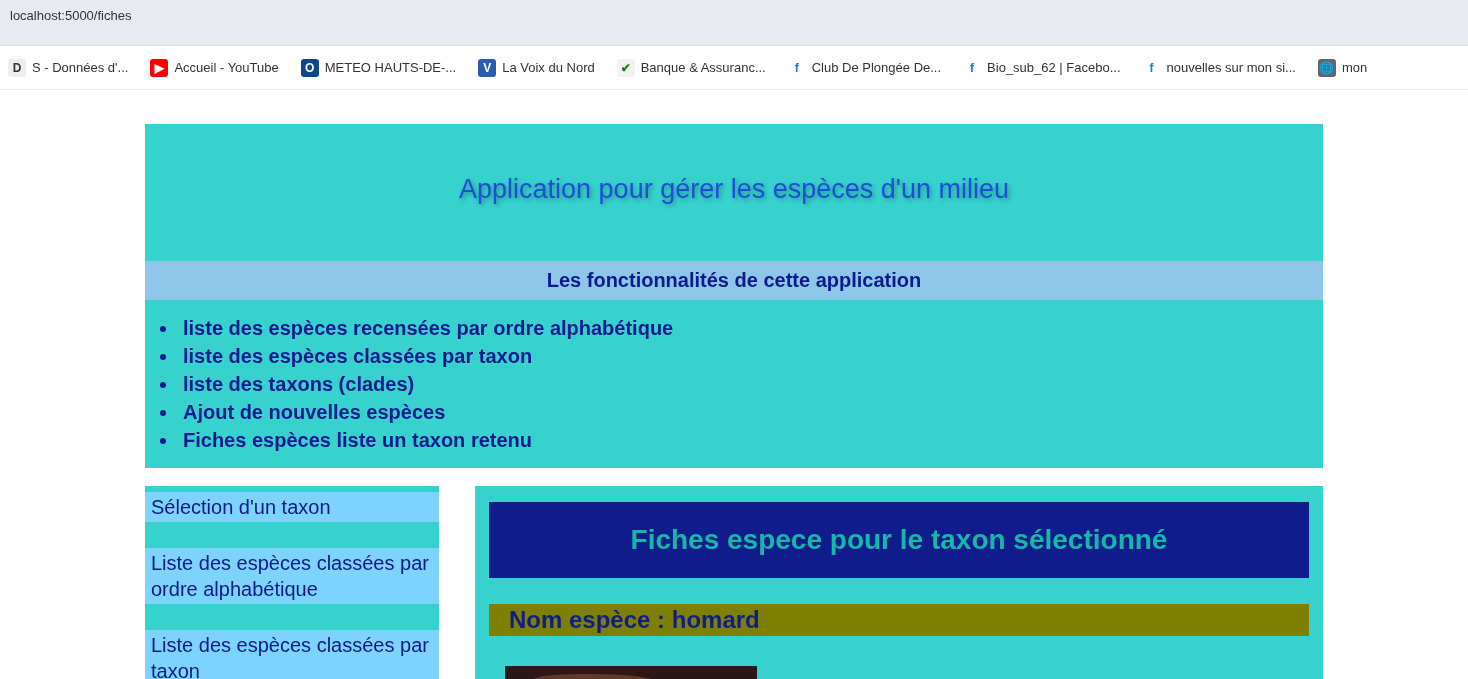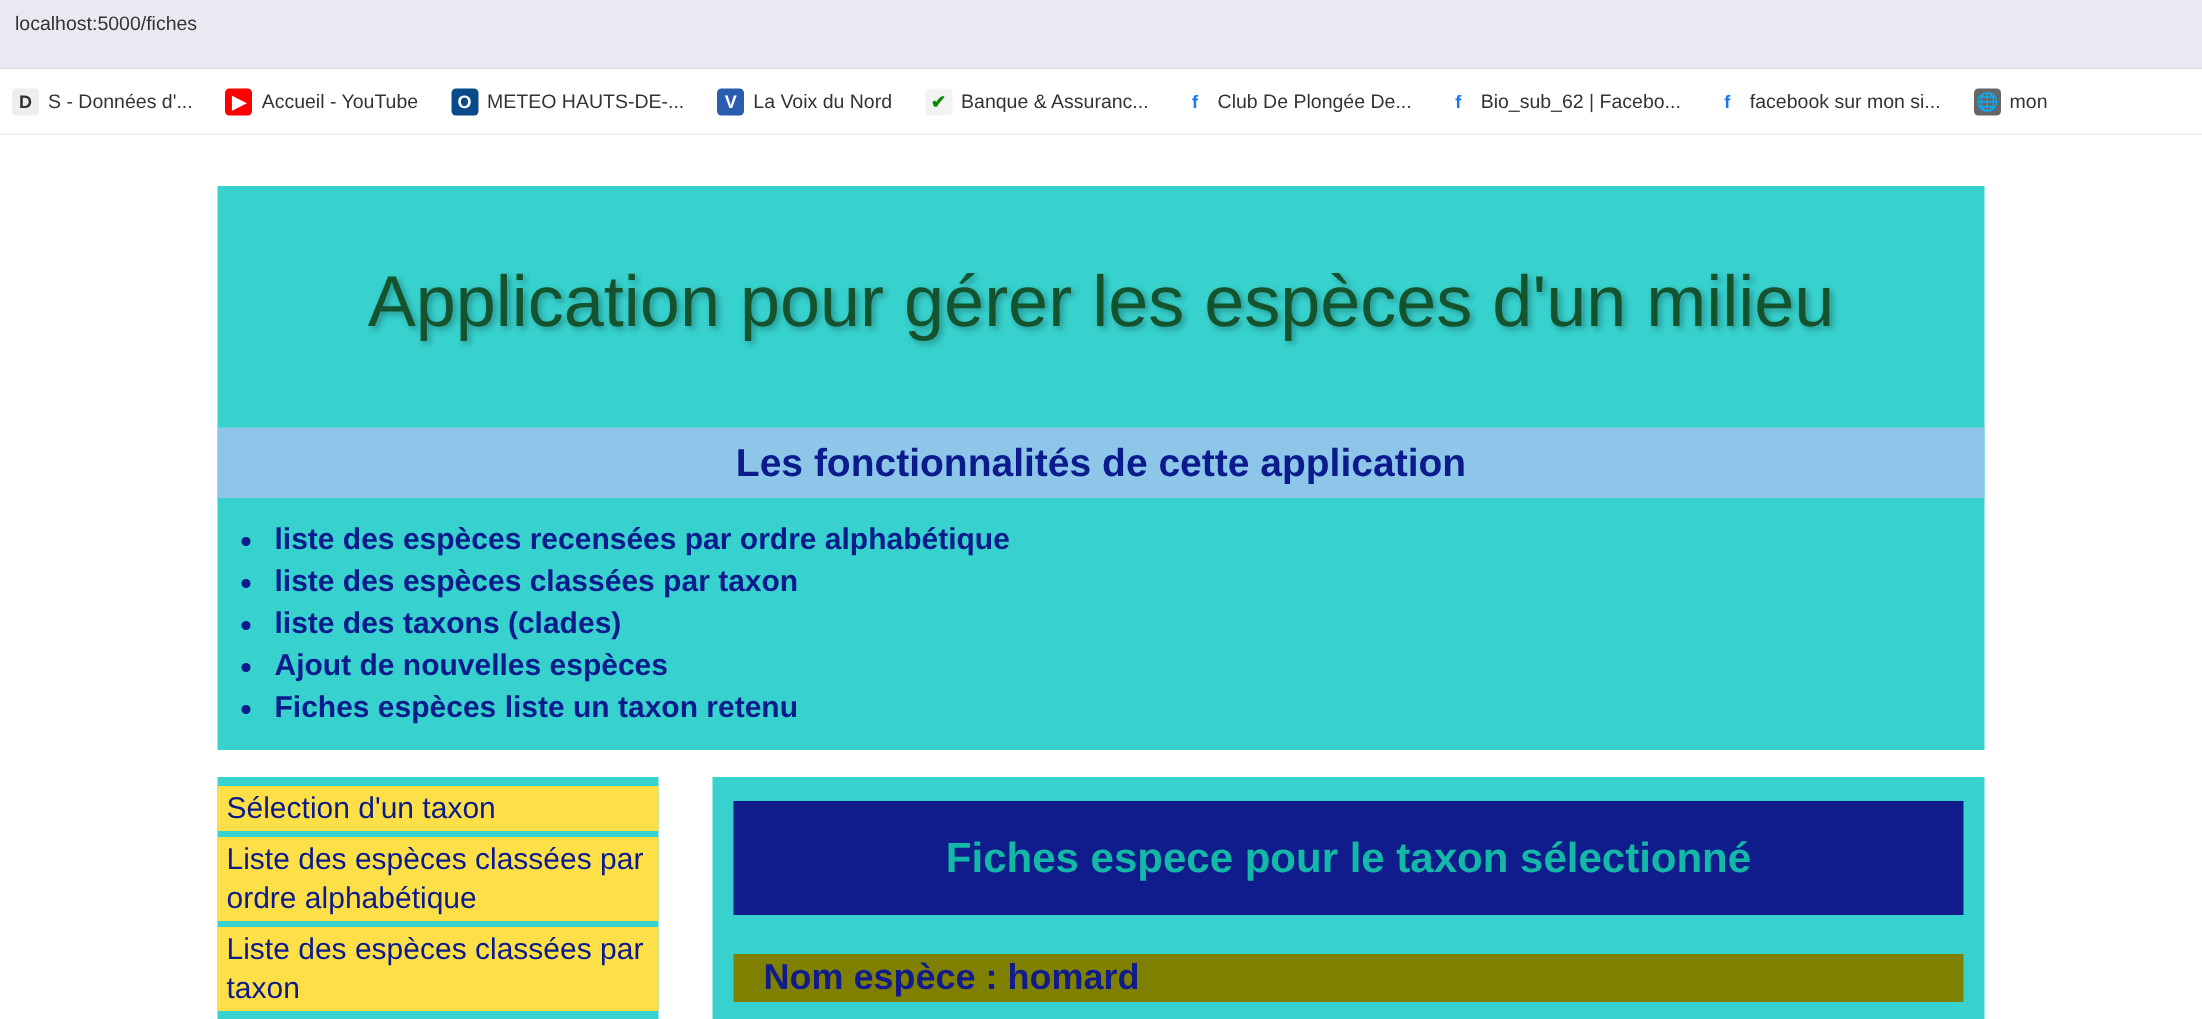--- a/index.html
+++ b/index.html
@@ -55,30 +55,30 @@
     .page-content {
       padding-top: 34px;
     }
     .header-block {
       background: #37d2ce;
       margin: 0 145px 18px 145px;
       padding: 0 0 8px 0;
     }
     .main-title {
       text-align: center;
-      color: #14532d;
-      font-size: 48px;
+      color: #1d4ed8;
+      font-size: 27px;
       font-weight: 400;
       padding: 50px 0 56px 0;
       text-shadow: 2px 2px 4px rgba(0,0,0,0.3);
     }
     .func-header {
       background: #8ec6ea;
       color: #0b1b8c;
-      font-size: 26px;
+      font-size: 20px;
       font-weight: bold;
       text-align: center;
       margin: 0 0;
       padding: 8px 0;
     }
     .func-list {
       color: #0b1b8c;
       font-size: 20px;
       padding: 14px 10px 6px 34px;
       list-style: disc;
@@ -94,25 +94,25 @@
       gap: 36px;
       margin: 0 145px;
     }
     .sidebar {
       background: #37d2ce;
       width: 294px;
       padding: 6px 0;
       flex-shrink: 0;
     }
     .sidebar-item {
-      background: #fde047;
+      background: #7dd3fc;
       color: #0b1b8c;
       font-size: 20px;
       padding: 2px 6px;
-      margin-bottom: 4px;
+      margin-bottom: 26px;
       cursor: pointer;
       line-height: 1.3;
     }
     .main-col {
       background: #37d2ce;
       flex: 1;
       padding: 16px 14px;
     }
     .panel-title {
       background: #101c8c;
@@ -178,21 +178,21 @@
     <div class="bookmark">
       <span class="bm-icon ic-fb">f</span>
       <span>Club De Plongée De...</span>
     </div>
     <div class="bookmark">
       <span class="bm-icon ic-fb">f</span>
       <span>Bio_sub_62 | Facebo...</span>
     </div>
     <div class="bookmark">
       <span class="bm-icon ic-fb">f</span>
-      <span>facebook sur mon si...</span>
+      <span>nouvelles sur mon si...</span>
     </div>
     <div class="bookmark">
       <span class="bm-icon ic-globe">🌐</span>
       <span>mon</span>
     </div>
   </div>
 
 <div class="page-content">
 
   <div class="header-block">

